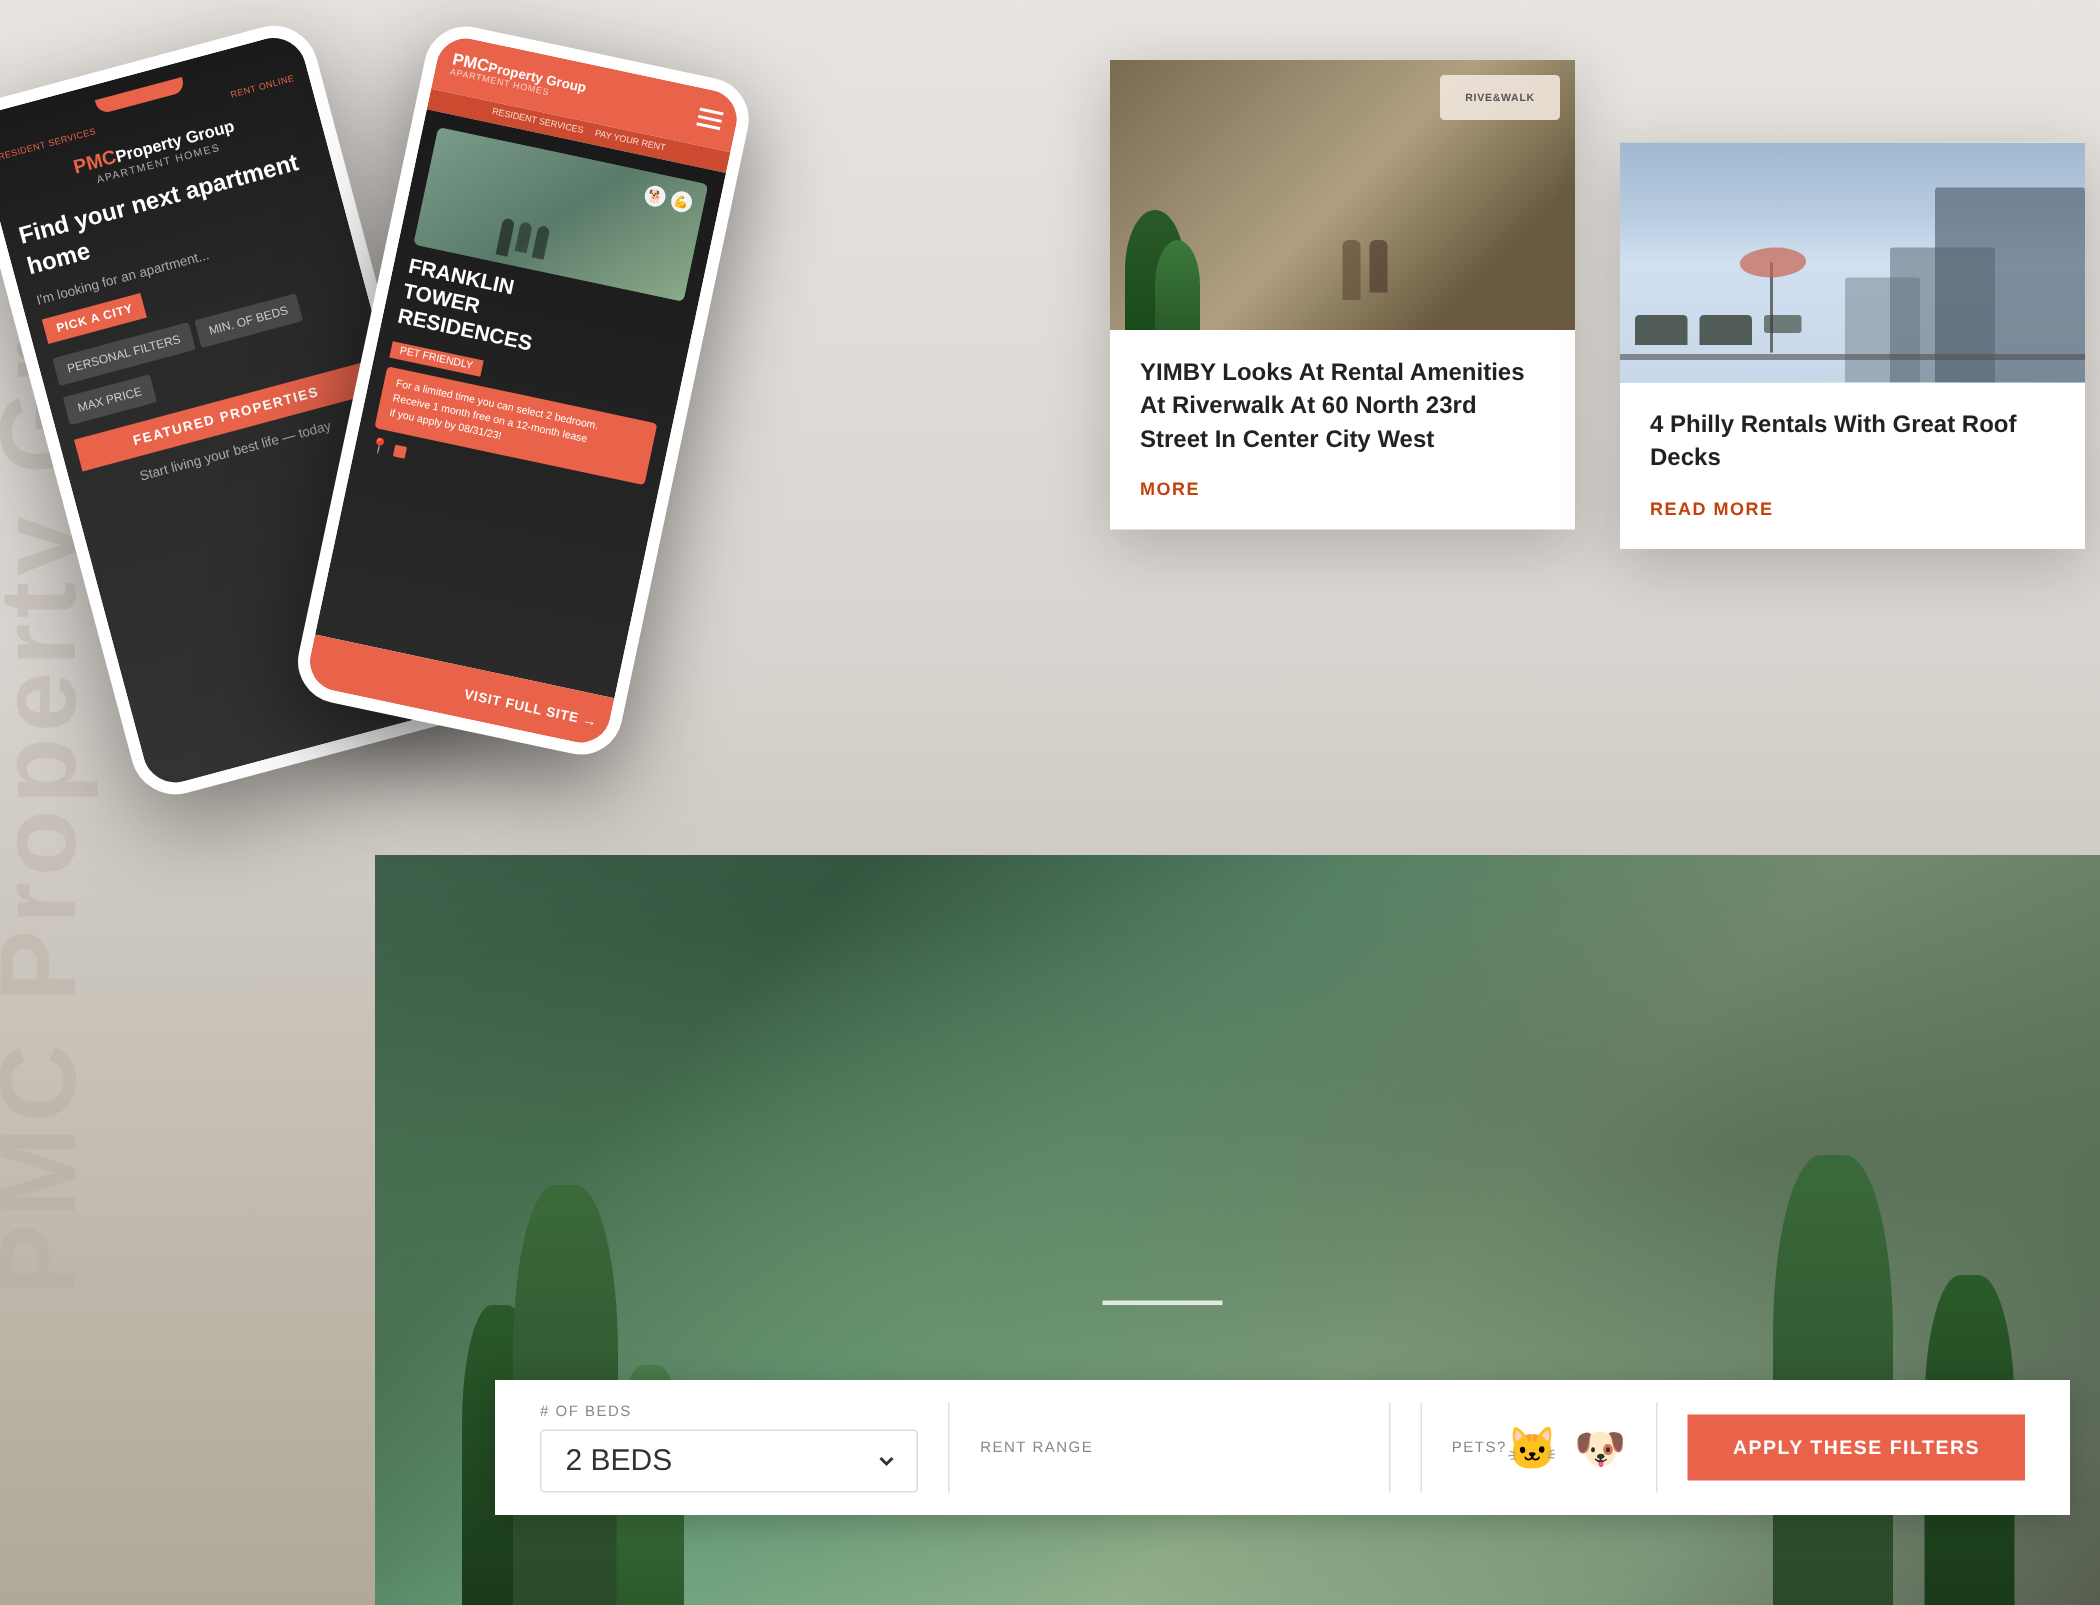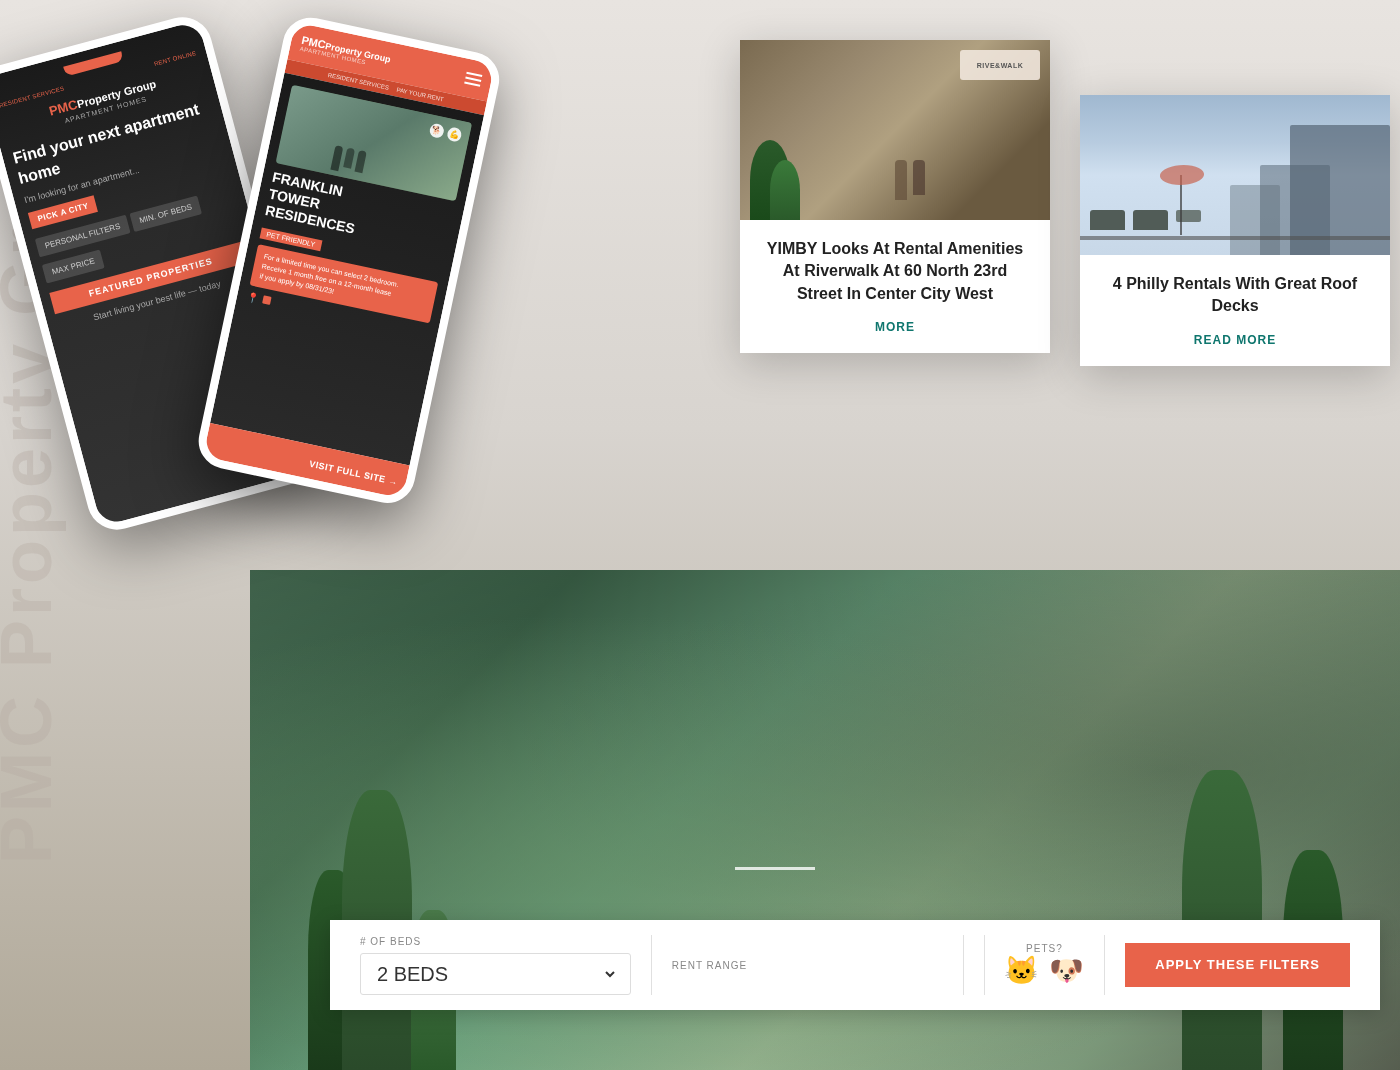--- a/index.html
+++ b/index.html
@@ -153,21 +153,21 @@
       border-radius: 3px;
     }
 
     .rent-dash {
       color: #999;
       font-size: 14px;
     }
 
     .pets-group {
       display: flex;
-      flex-direction: column;
+      flex-direction: row;
       gap: 0;
       align-items: center;
     }
 
     .pets-icons {
       display: flex;
       gap: 10px;
       align-items: center;
     }
 
@@ -406,35 +406,34 @@
 
     .blog-img-2::before {
       content: '';
       position: absolute;
       inset: 0;
       background: radial-gradient(ellipse at 70% 30%, rgba(255,255,255,0.3) 0%, transparent 50%);
     }
 
     .blog-content {
       padding: 18px 20px;
-      text-align: center;
     }
 
     .blog-title {
       font-size: 16px;
       font-weight: 700;
       color: #222;
       line-height: 1.4;
       margin-bottom: 12px;
     }
 
     .blog-read-more {
       font-size: 12px;
       font-weight: 700;
-      color: #0f766e;
+      color: #c2410c;
       letter-spacing: 1px;
       text-transform: uppercase;
       cursor: pointer;
       text-decoration: none;
     }
 
     
     .venue-logo {
       position: absolute;
       top: 10px;

